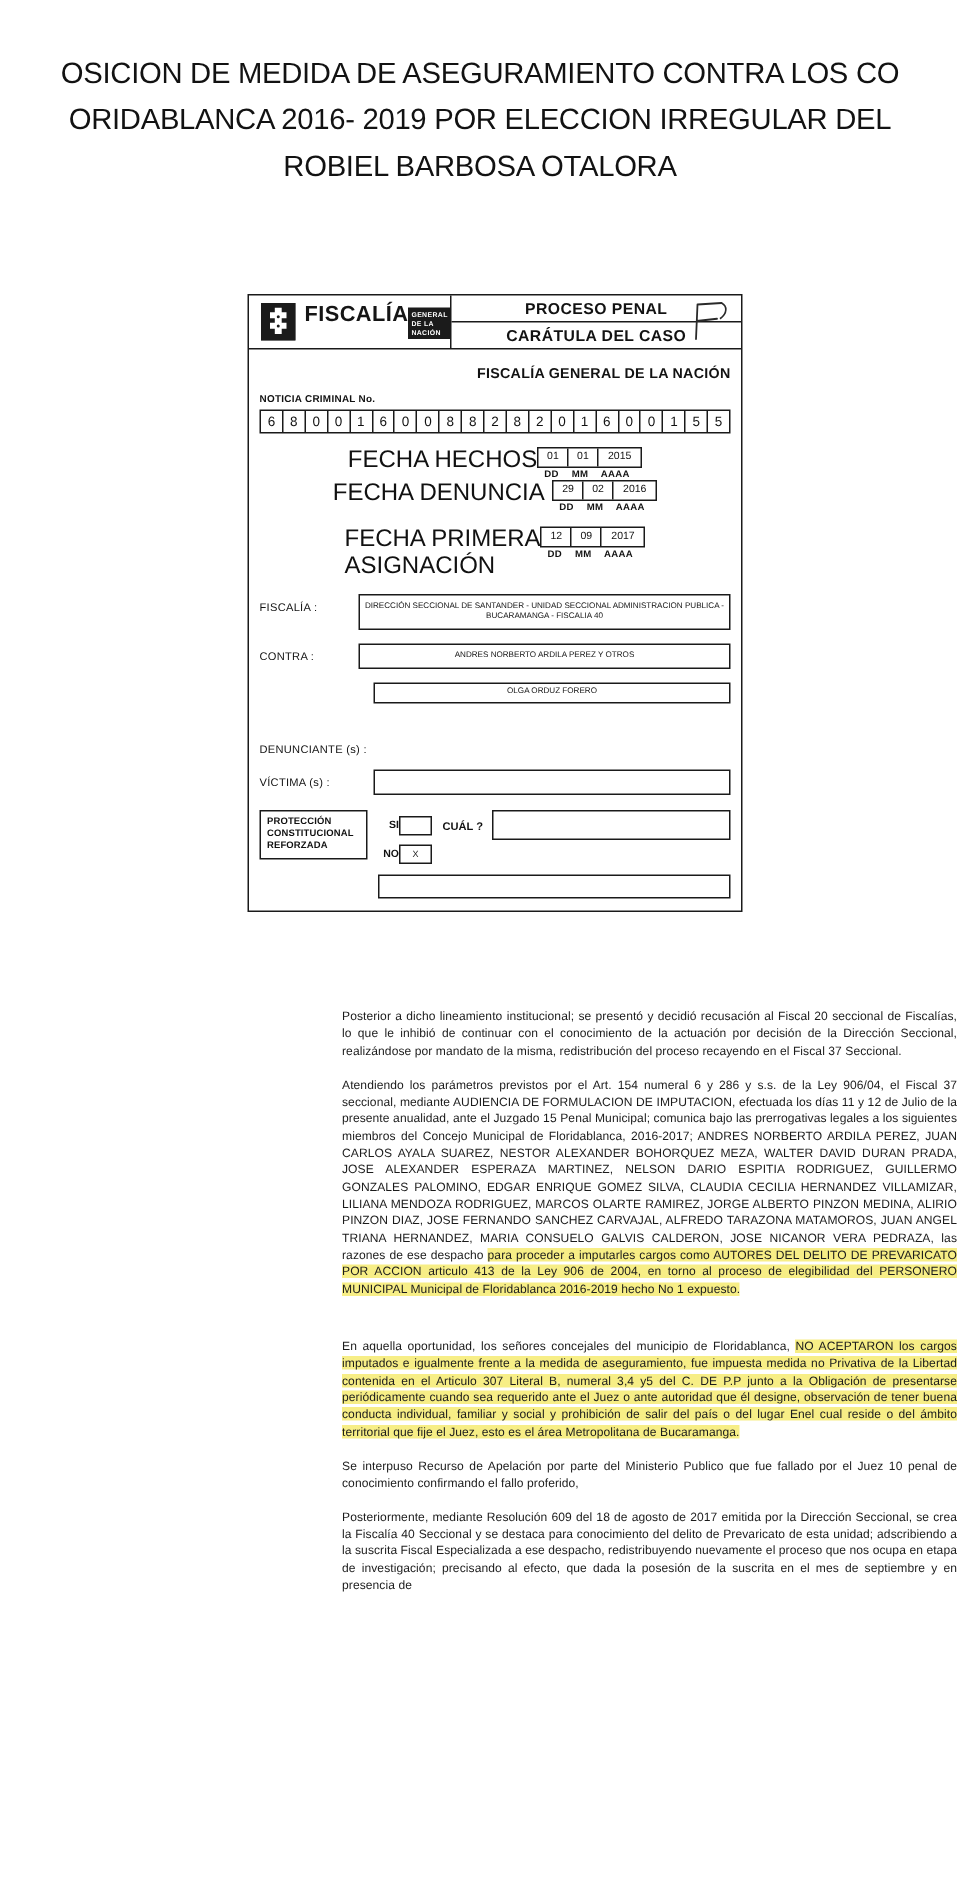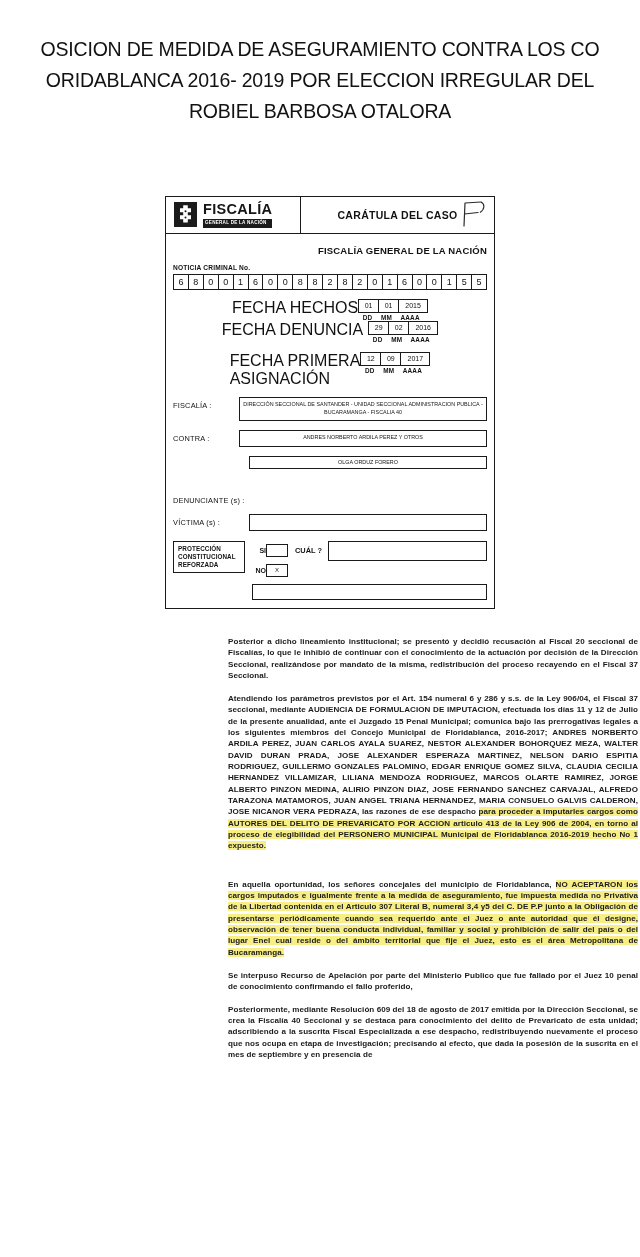--- a/index.html
+++ b/index.html
@@ -37,21 +37,21 @@
   .fm-logo-cell{
     width:135px;border-right:1.6px solid #1a1a1a;
     display:flex;align-items:center;gap:6px;
     padding:5px 4px 5px 8px;box-sizing:border-box;
   }
   .fis-emblem{
     width:23px;height:25px;background:#1b1b1b;flex:0 0 auto;
     position:relative;display:block;
   }
   .fis-emblem svg{position:absolute;left:0;top:0;}
-  .fis-word{display:flex;flex-direction:column;justify-content:flex-end;}
+  .fis-word{display:flex;flex-direction:row;justify-content:flex-end;}
   .fis-name{font-size:14.5px;font-weight:700;letter-spacing:.3px;line-height:15px;color:#151515;}
   .fis-sub{
     font-size:4.6px;font-weight:700;letter-spacing:.25px;
     background:#1b1b1b;color:#fff;padding:1.3px 2px;margin-top:2px;
     display:inline-block;line-height:6px;
   }
   .fm-title-cell{flex:1;display:flex;flex-direction:column;position:relative;}
   .fm-t1,.fm-t2{
     flex:1;display:flex;align-items:center;justify-content:center;
     font-size:10.5px;font-weight:700;letter-spacing:.3px;color:#121212;
@@ -114,25 +114,24 @@
   .cbx{
     width:20px;height:11px;border:1.1px solid #1a1a1a;margin-right:7px;
     font-size:6px;display:flex;align-items:center;justify-content:center;color:#222;
   }
   .cual{font-size:7.4px;font-weight:700;margin-right:6px;white-space:nowrap;}
   .cual-field{flex:1;border:1.1px solid #1a1a1a;height:18px;}
   .tail-field{border:1.1px solid #1a1a1a;height:14px;margin-top:4px;margin-left:79px;}
 
   
   .body-text{
-    position:absolute;left:228px;top:636px;width:410px;
+    position:absolute;left:228px;top:672px;width:410px;
     font-size:8.05px;line-height:11.35px;
     text-align:justify;color:#1b1b1b;
     letter-spacing:.05px;
-    font-weight:bold;
   }
   .body-text p{margin:0 0 11.5px 0;}
   .body-text p.gap-lg{margin-bottom:27px;}
   .hl{background:#f7ee86;}
 </style>
 </head>
 <body>
 
 <div class="doc-title">
   <span class="tline">OSICION DE MEDIDA DE ASEGURAMIENTO CONTRA LOS CO</span>
@@ -152,20 +151,21 @@
             <circle cx="11.5" cy="9.2" r="1.0" fill="#1b1b1b"></circle>
             <circle cx="11.5" cy="15.4" r="1.0" fill="#1b1b1b"></circle>
           </svg>
         </span>
         <span class="fis-word">
           <span class="fis-name">FISCALÍA</span>
           <span class="fis-sub">GENERAL DE LA NACIÓN</span>
         </span>
       </div>
       <div class="fm-title-cell">
+        <div class="fm-t1">PROCESO PENAL</div>
         <div class="fm-t2">CARÁTULA DEL CASO</div>
         <span class="hand-mark">
           <svg width="26" height="30" viewBox="0 0 26 30">
             <path d="M4 4 L20 3 M4 4 L3 27 M3.5 15 L17 13.5" stroke="#2a2a2a" stroke-width="1.2" fill="none" stroke-linecap="round"></path>
             <path d="M20 3 C24 5, 24 10, 19 13.5" stroke="#2a2a2a" stroke-width="1.1" fill="none"></path>
           </svg>
         </span>
       </div>
     </div>
 

